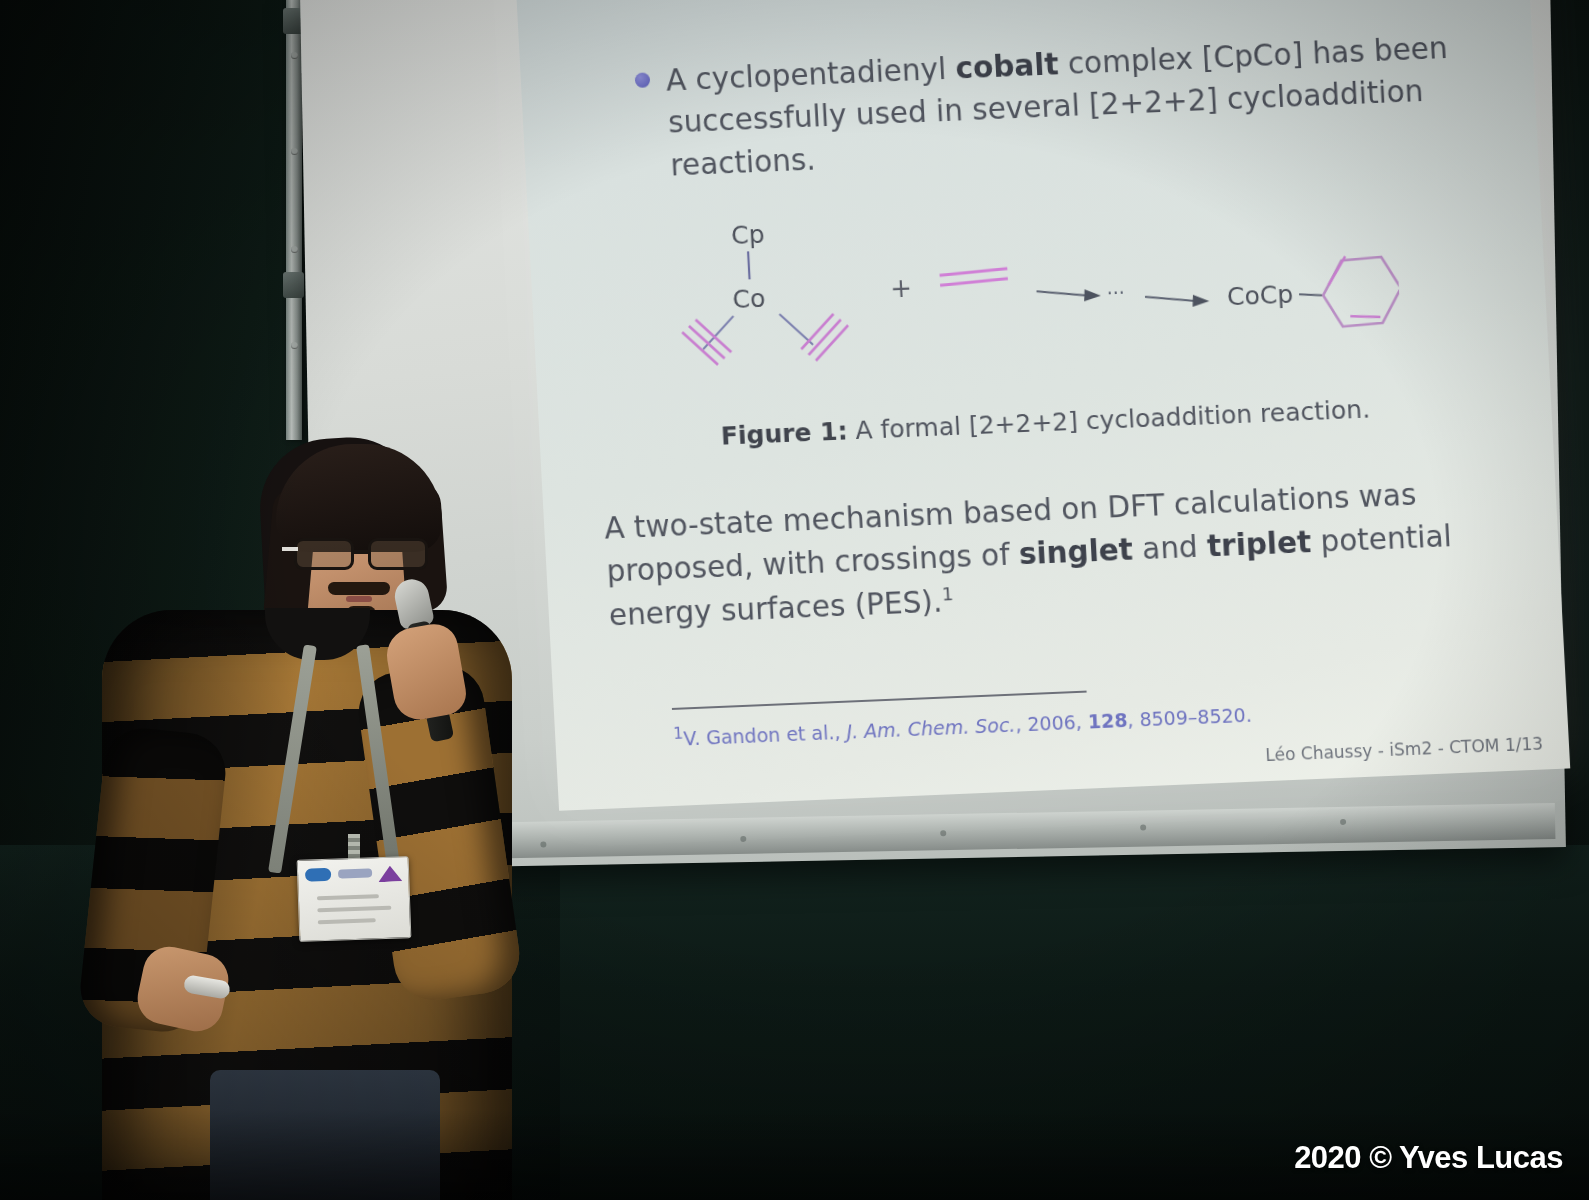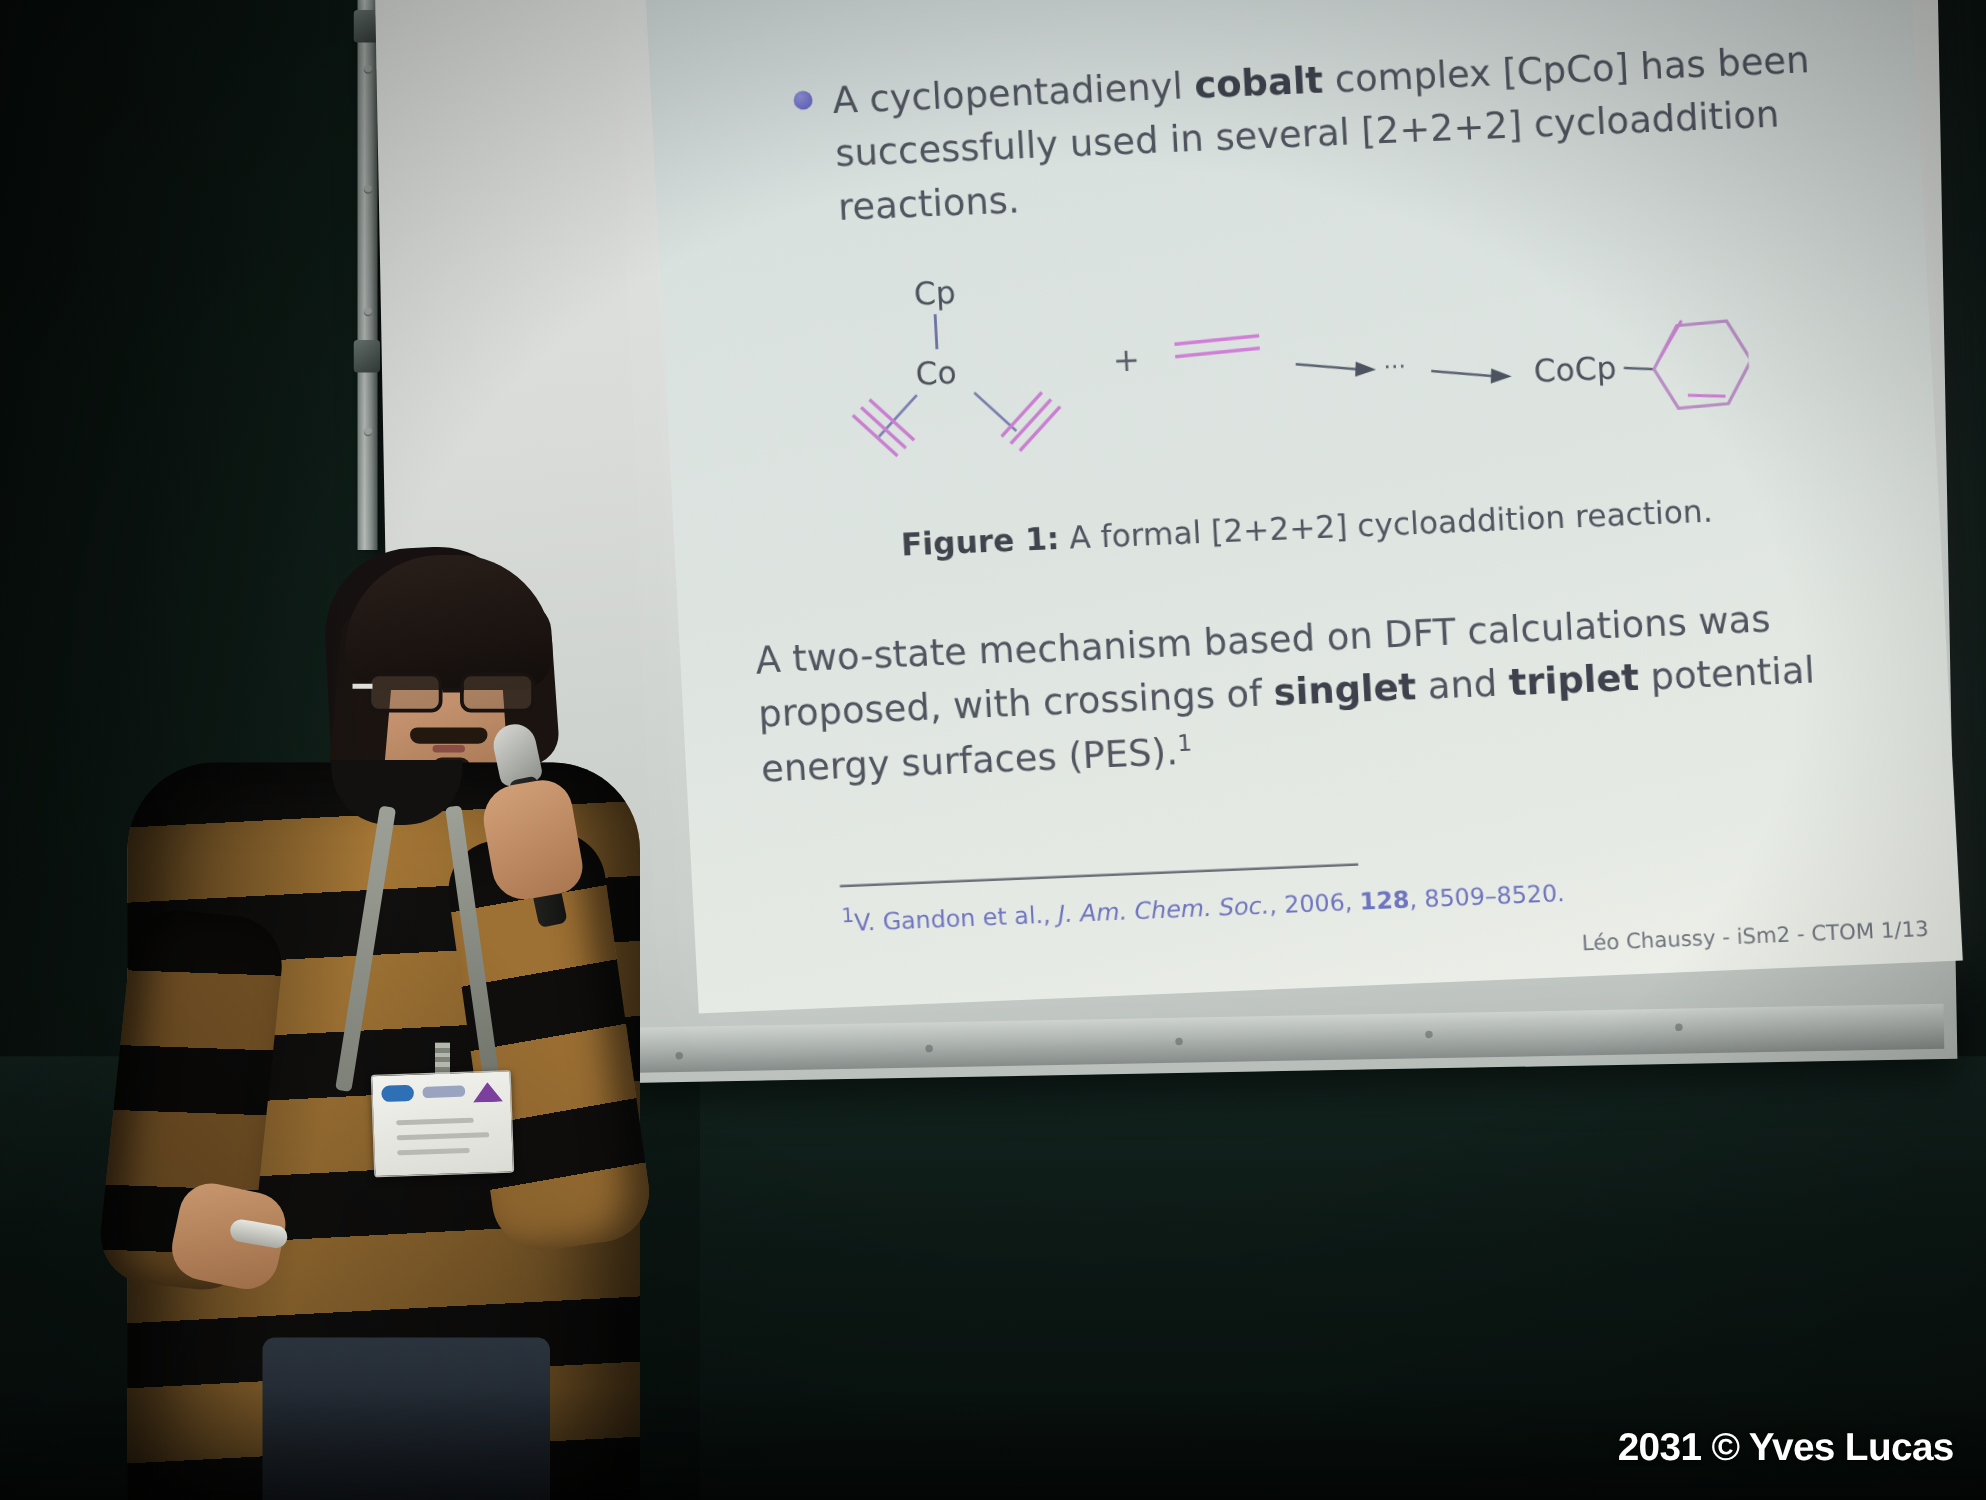--- a/index.html
+++ b/index.html
@@ -424,13 +424,13 @@
   </div>
   <div class="hand-r"></div>
   <div class="clicker"></div>
   <div class="hand-l"></div>
   <div class="jeans"></div>
 </div>
 
 <div class="floor-shadow"></div>
 <div class="vignette"></div>
 
-<div class="watermark">2031 © Yves Lucas</div>
+<div class="watermark">2020 © Yves Lucas</div>
 
 </body></html>

